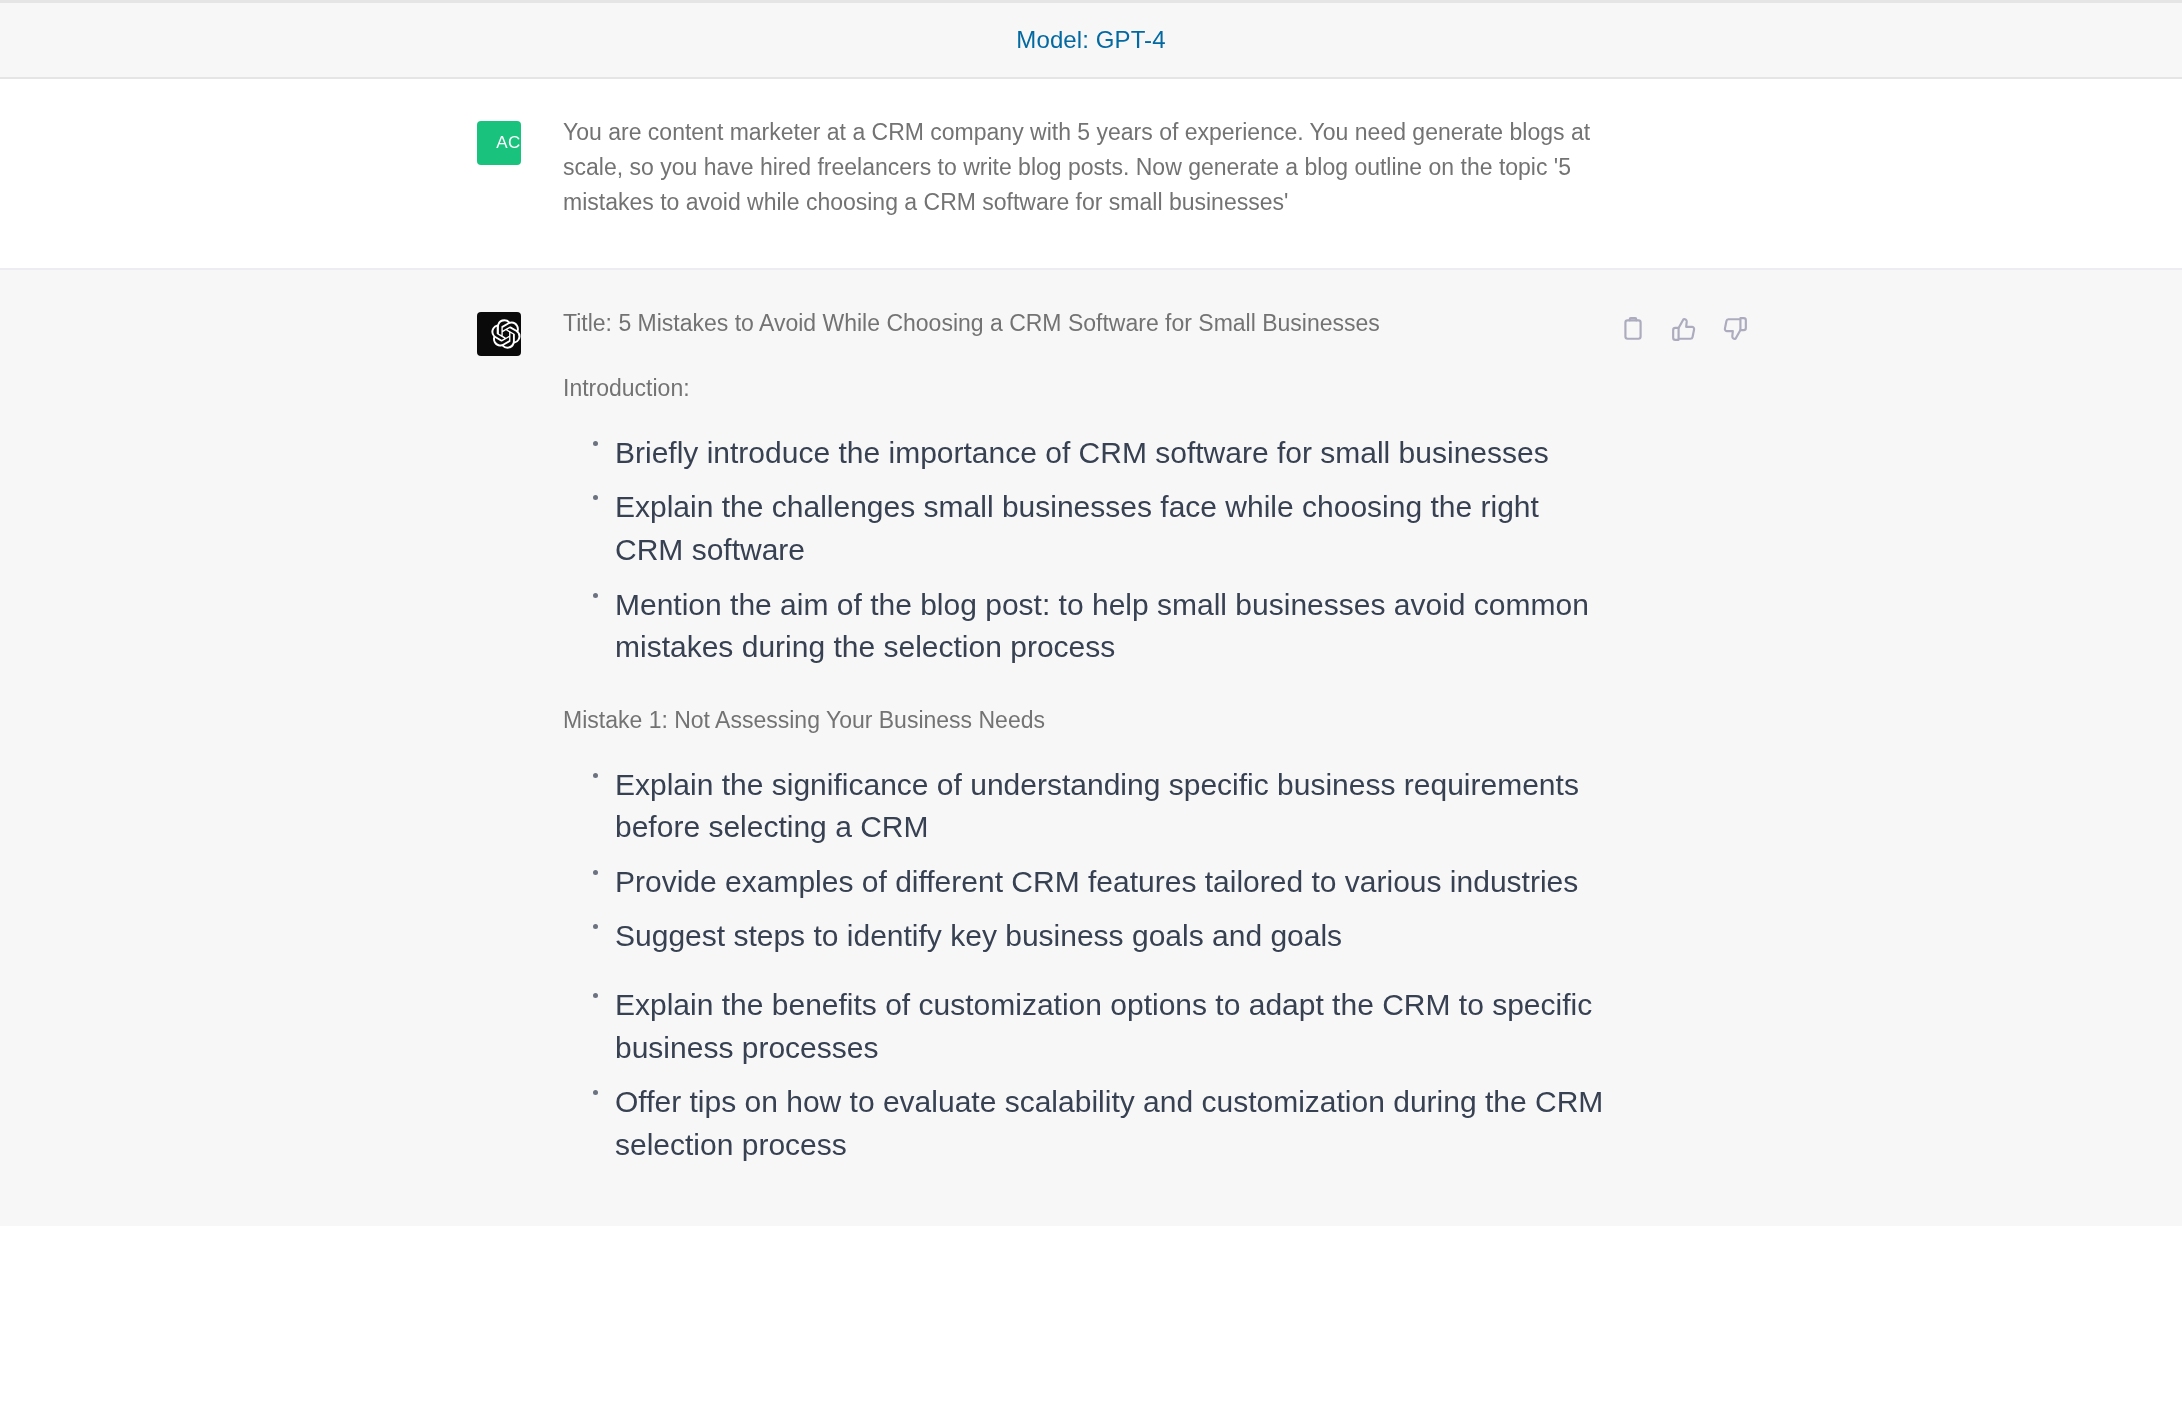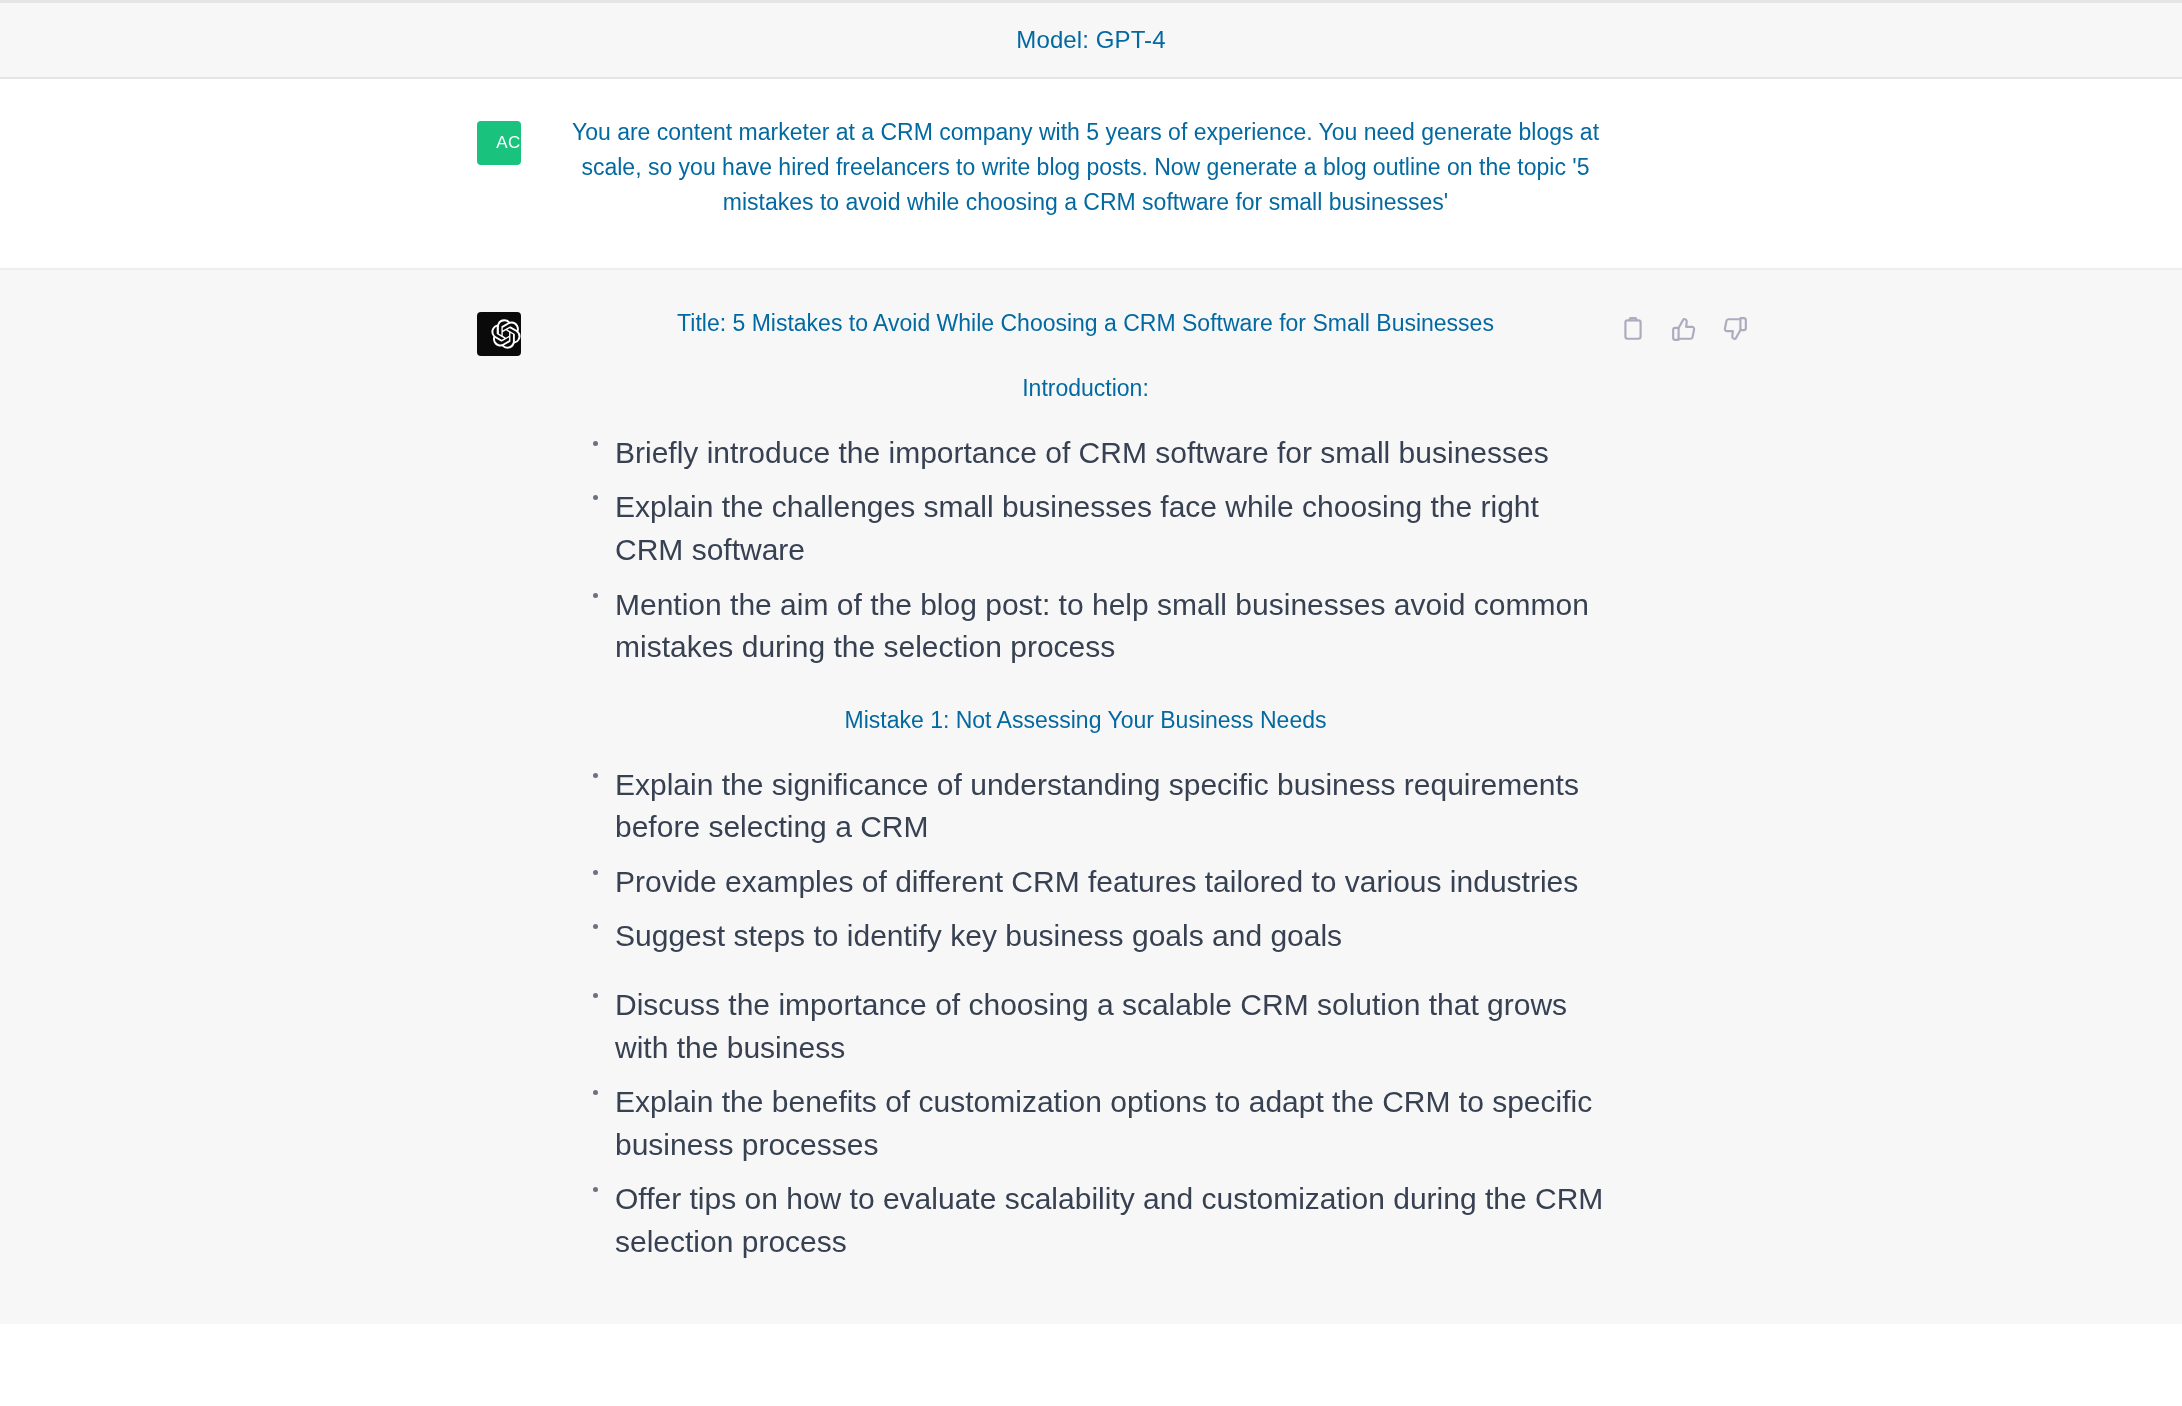--- a/index.html
+++ b/index.html
@@ -88,24 +88,23 @@
   .msg-body {
     margin-left: 42px;
     max-width: 1045px;
     color: #374151;
     font-size: 23px;
     line-height: 1.52;
   }
 
   .para {
     margin: 0 0 0 0;
-    color: #0369a1;
+    color: #737373;
     font-size: 23px;
     line-height: 1.52;
-    text-align: center;
   }
   .para + .para { margin-top: 30px; }
 
   .section-head {
     margin-top: 34px;
   }
 
   
   ul.bullets {
     list-style: none;
@@ -199,21 +198,20 @@
         </ul>
 
         <p class="para section-head">Mistake 1: Not Assessing Your Business Needs</p>
         <ul class="bullets">
           <li>Explain the significance of understanding specific business requirements before selecting a CRM</li>
           <li>Provide examples of different CRM features tailored to various industries</li>
           <li>Suggest steps to identify key business goals and goals</li>
         </ul>
 
         <ul class="bullets">
-          <li>Discuss the importance of choosing a scalable CRM solution that grows with the business</li>
           <li>Explain the benefits of customization options to adapt the CRM to specific business processes</li>
           <li>Offer tips on how to evaluate scalability and customization during the CRM selection process</li>
         </ul>
 
       </div>
 
       <div class="msg-actions">
 
         <button class="action-btn" title="Copy">
           <span>

